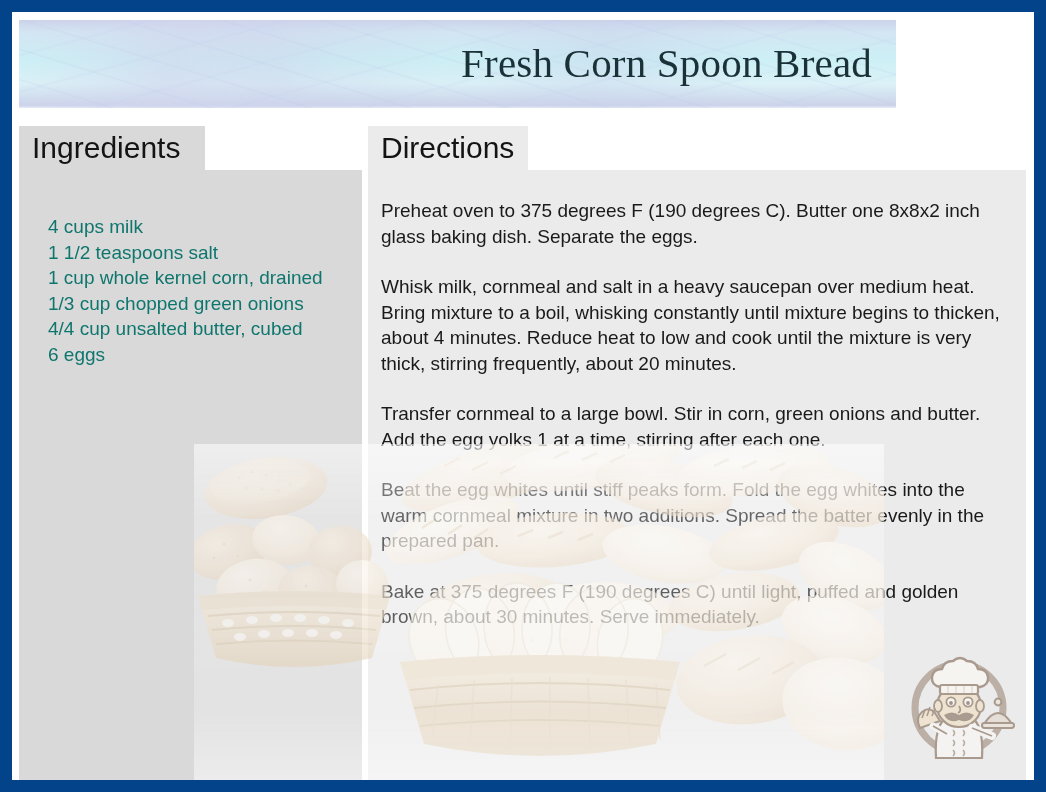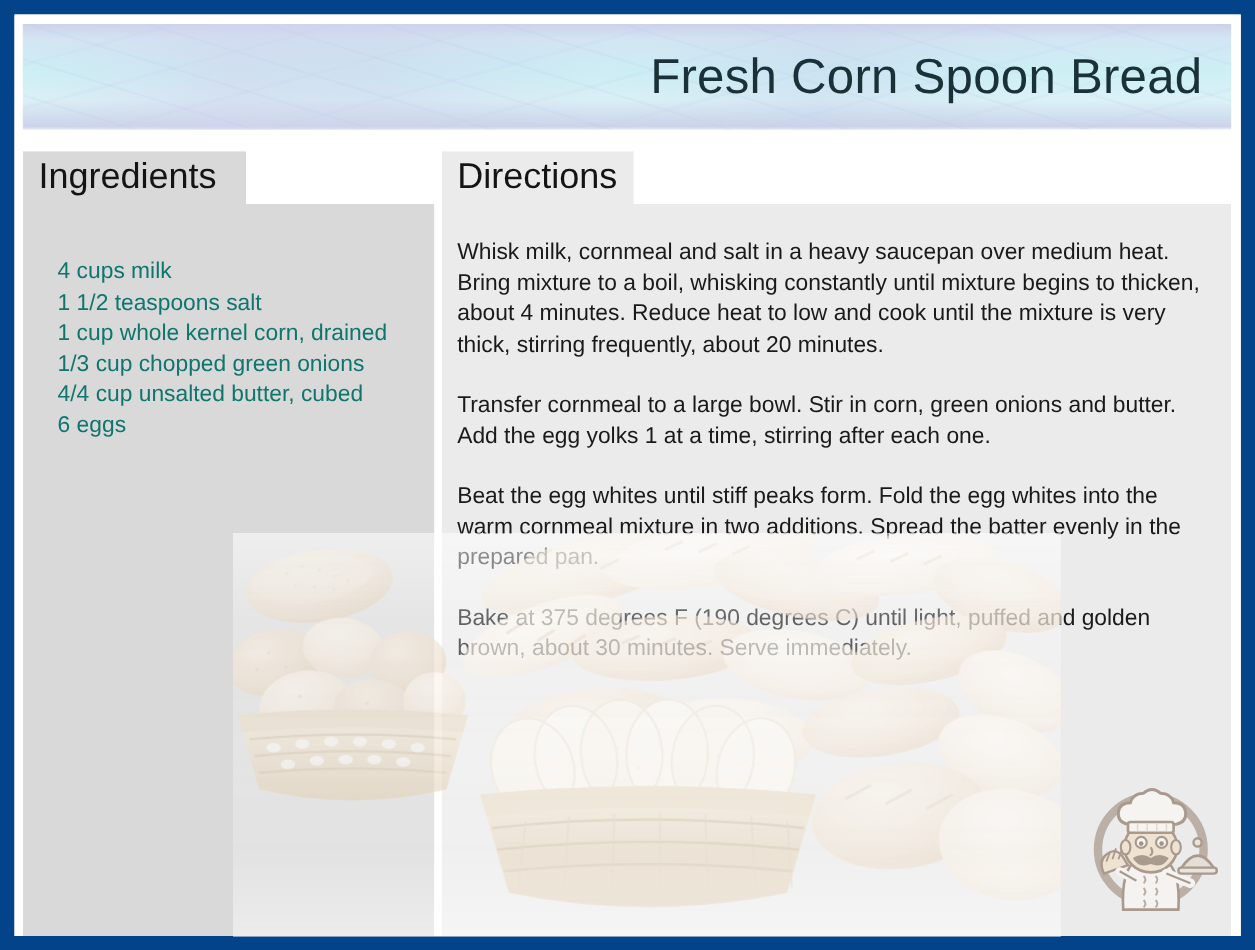--- a/index.html
+++ b/index.html
@@ -28,28 +28,29 @@
     right: 0;
     bottom: 0;
     background: #ffffff;
   }
 
   
   .title-banner {
     position: absolute;
     left: 7px;
     top: 8px;
-    width: 1007px;
+    width: 877px;
     height: 88px;
     background:
       linear-gradient(104deg, rgba(255,255,255,0) 0%, rgba(210,214,238,0.55) 18%, rgba(255,255,255,0) 36%),
       linear-gradient(76deg, rgba(255,255,255,0) 10%, rgba(205,212,236,0.45) 30%, rgba(255,255,255,0) 52%),
       linear-gradient(100deg, rgba(255,255,255,0) 48%, rgba(200,210,235,0.4) 66%, rgba(255,255,255,0) 84%),
       linear-gradient(180deg, #ccd2ea 0%, #d3e6f3 14%, #ccf0f5 45%, #dbf2f7 72%, #ccd3ea 97%, #e8eef6 100%);
     overflow: hidden;
+    font-family: Liberation Serif, serif;
   }
   .title-banner .weave {
     position: absolute;
     inset: 0;
     background:
       repeating-linear-gradient(17deg, rgba(255,255,255,0) 0px, rgba(255,255,255,0) 26px, rgba(188,200,232,0.22) 27px, rgba(255,255,255,0) 29px),
       repeating-linear-gradient(-15deg, rgba(255,255,255,0) 0px, rgba(255,255,255,0) 31px, rgba(190,205,235,0.18) 32px, rgba(255,255,255,0) 35px);
   }
   .title-text {
     position: absolute;
@@ -214,20 +215,21 @@
       </div>
     </div>
 
     <div class="panel" id="directions-panel">
       <div class="panel-bg-lower"></div>
       <div class="panel-head">
         <span class="panel-head-text">Directions</span>
       </div>
       <div class="panel-body">
         <ol class="dir-steps" id="dir-steps">
+            <li>Preheat oven to 375 degrees F (190 degrees C). Butter one 8x8x2 inch glass baking dish. Separate the eggs.</li>
             <li>Whisk milk, cornmeal and salt in a heavy saucepan over medium heat. Bring mixture to a boil, whisking constantly until mixture begins to thicken, about 4 minutes. Reduce heat to low and cook until the mixture is very thick, stirring frequently, about 20 minutes.</li>
             <li>Transfer cornmeal to a large bowl. Stir in corn, green onions and butter. Add the egg yolks 1 at a time, stirring after each one.</li>
             <li>Beat the egg whites until stiff peaks form. Fold the egg whites into the warm cornmeal mixture in two additions. Spread the batter evenly in the prepared pan.</li>
             <li>Bake at 375 degrees F (190 degrees C) until light, puffed and golden brown, about 30 minutes. Serve immediately.</li>
           </ol>
       </div>
     </div>
 
     <div class="bread-art">
       <svg viewBox="0 0 690 348" xmlns="http://www.w3.org/2000/svg" aria-hidden="true">

